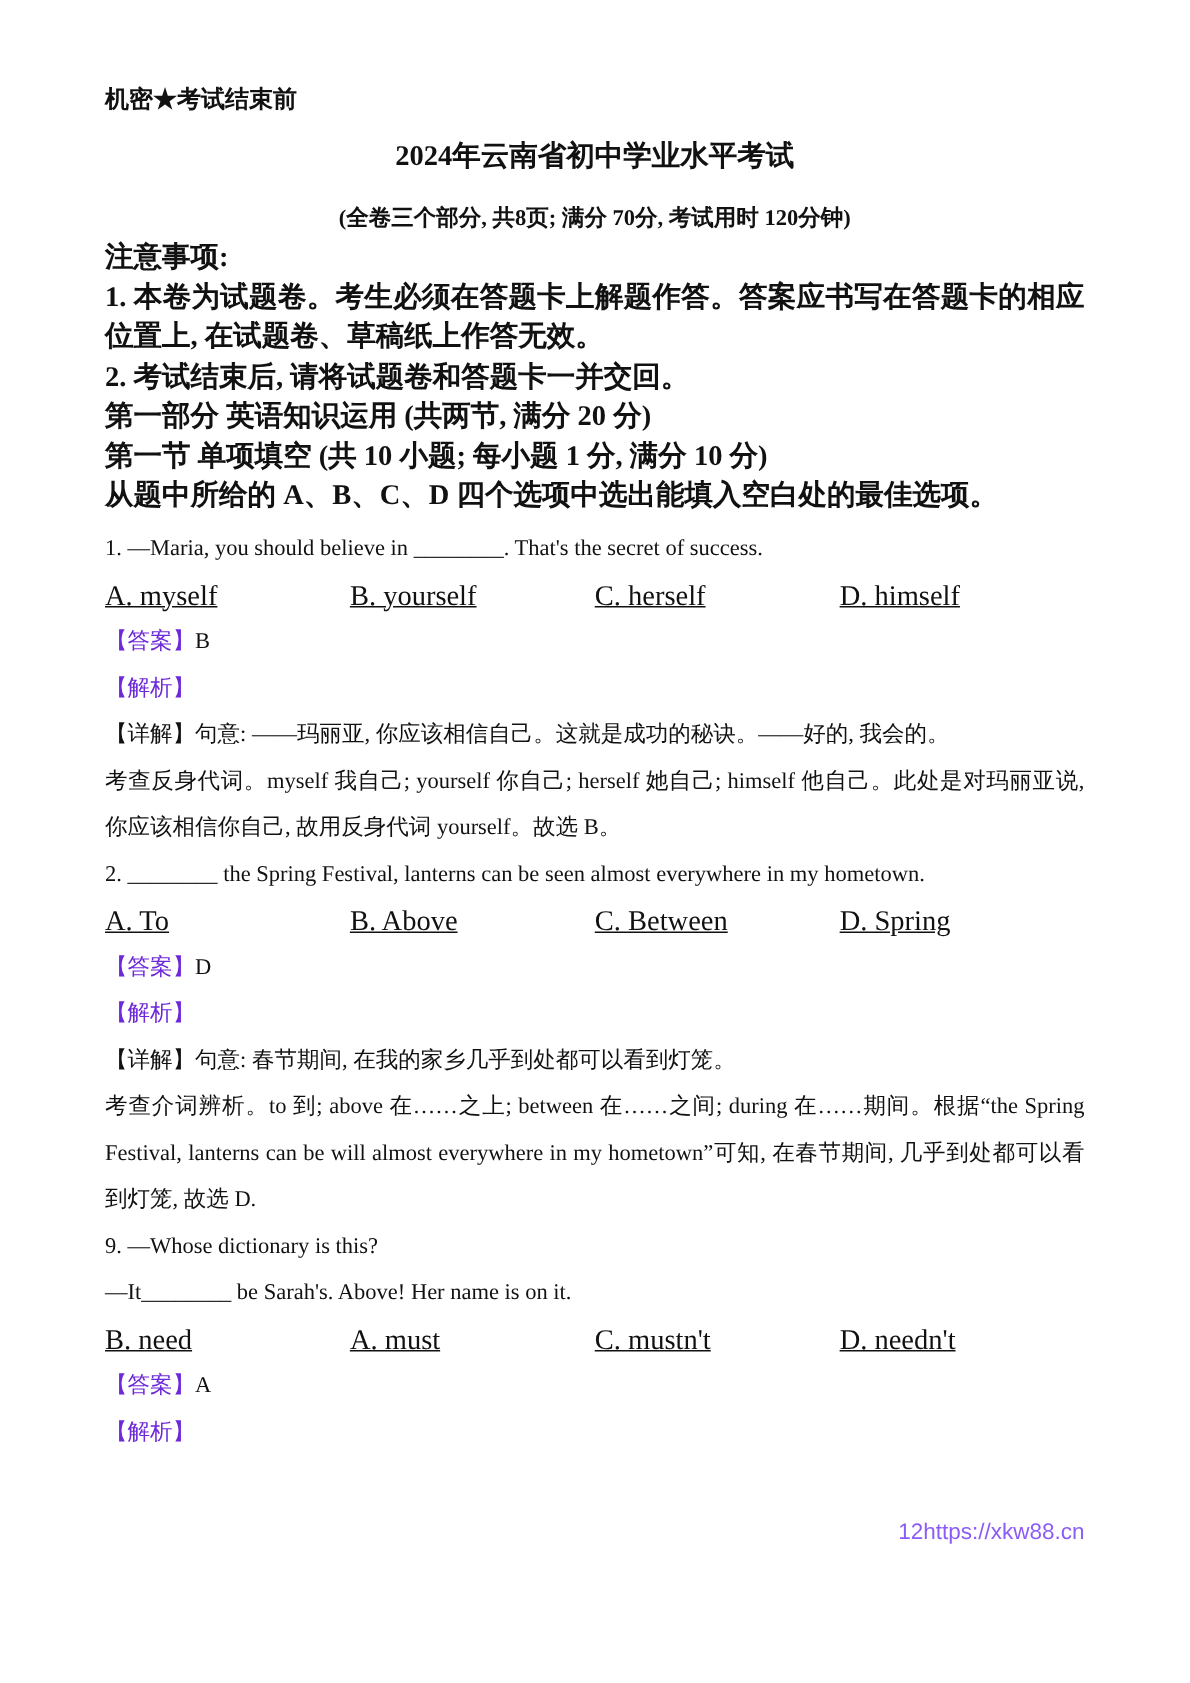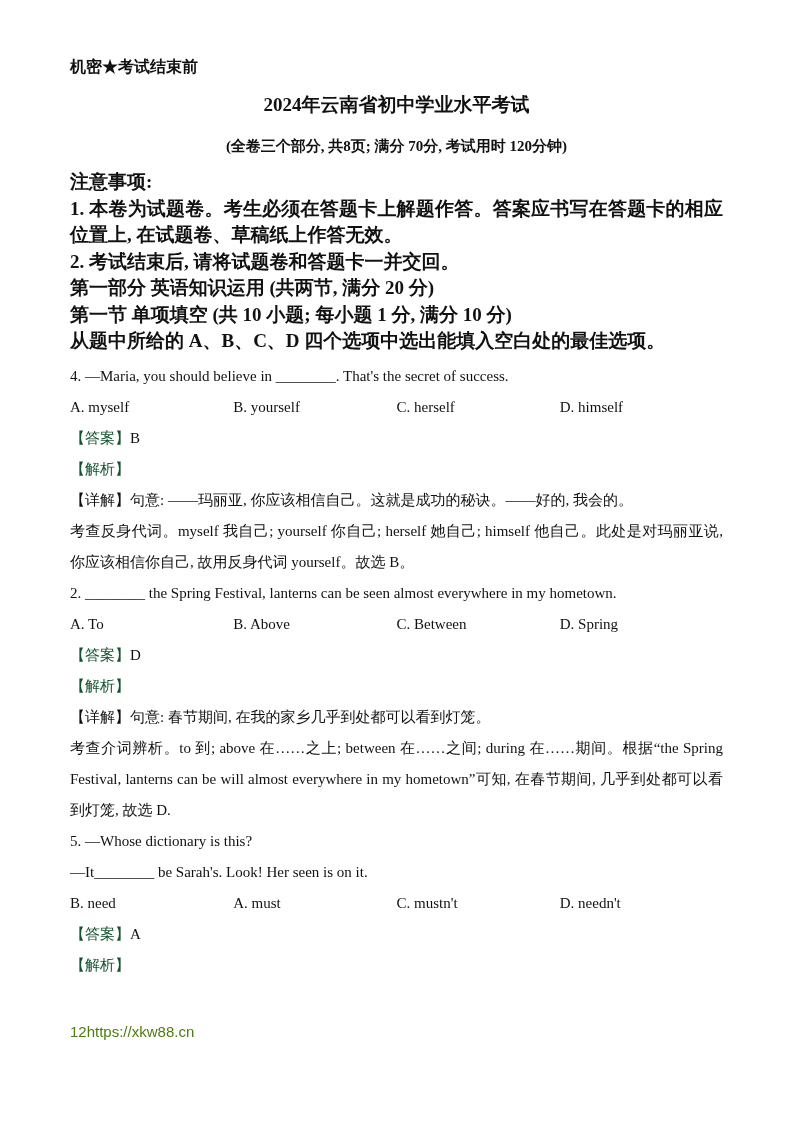--- a/index.html
+++ b/index.html
@@ -31,50 +31,51 @@
     font-size: 19px;
     font-weight: bold;
     line-height: 26px;
     margin: 0 0 17px 0;
   }
   .subtitle {
     text-align: center;
     font-size: 15px;
     font-weight: bold;
     line-height: 22px;
-    margin-bottom: 12px;
+    margin-bottom: 2px;
   }
   .bold-line {
     font-weight: bold;
     font-size: 19px;
     line-height: 26.5px;
     text-align: justify;
   }
   #questions {
     margin-top: 6px;
   }
   .question p.line {
     margin: 0;
     font-size: 15px;
     line-height: 31px;
     text-align: justify;
   }
   .options {
     display: grid;
     grid-template-columns: 1fr 1fr 1fr 1fr;
-    font-size: 15px;
+    font-size: 19px;
     line-height: 31px;
+    text-decoration: underline;
   }
   .blue {
-    color: #14532d;
+    color: #6d28d9;
     font-family: Liberation Serif, serif;
   }
   .footer {
-    text-align: left;
-    color: #4d7c0f;
+    text-align: right;
+    color: #8b5cf6;
     font-size: 15px;
     margin-top: 42px;
     font-family: "Liberation Sans", "DejaVu Sans", sans-serif;
   }
 </style>
 </head>
 <body>
 
 <div class="page">
 
@@ -92,21 +93,21 @@
   <div class="bold-line">2. 考试结束后, 请将试题卷和答题卡一并交回。</div>
 
   <div class="bold-line">第一部分 英语知识运用 (共两节, 满分 20 分)</div>
 
   <div class="bold-line">第一节 单项填空 (共 10 小题; 每小题 1 分, 满分 10 分)</div>
 
   <div class="bold-line">从题中所给的 A、B、C、D 四个选项中选出能填入空白处的最佳选项。</div>
 
   <div id="questions">
       <div class="question">
-        <p class="line">4. —Maria, you should believe in ________. That's the secret of success.</p>
+        <p class="line">1. —Maria, you should believe in ________. That's the secret of success.</p>
         <div class="options">
           <span>A. myself</span>
           <span>B. yourself</span>
           <span>C. herself</span>
           <span>D. himself</span>
         </div>
         <p class="line"><span class="blue">【答案】</span><span>B</span></p>
         <p class="line blue">【解析】</p>
         <p class="line">【详解】句意: ——玛丽亚, 你应该相信自己。这就是成功的秘诀。——好的, 我会的。</p>
         <p class="line">考查反身代词。myself 我自己; yourself 你自己; herself 她自己; himself 他自己。此处是对玛丽亚说, 你应该相信你自己, 故用反身代词 yourself。故选 B。</p>
@@ -118,22 +119,22 @@
           <span>B. Above</span>
           <span>C. Between</span>
           <span>D. Spring</span>
         </div>
         <p class="line"><span class="blue">【答案】</span><span>D</span></p>
         <p class="line blue">【解析】</p>
         <p class="line">【详解】句意: 春节期间, 在我的家乡几乎到处都可以看到灯笼。</p>
         <p class="line">考查介词辨析。to 到; above 在……之上; between 在……之间; during 在……期间。根据“the Spring Festival, lanterns can be will almost everywhere in my hometown”可知, 在春节期间, 几乎到处都可以看到灯笼, 故选 D.</p>
       </div>
       <div class="question">
-        <p class="line">5. —Whose dictionary is this?</p>
-        <p class="line">—It________ be Sarah's. Look! Her seen is on it.</p>
+        <p class="line">9. —Whose dictionary is this?</p>
+        <p class="line">—It________ be Sarah's. Above! Her name is on it.</p>
         <div class="options">
           <span>B. need</span>
           <span>A. must</span>
           <span>C. mustn't</span>
           <span>D. needn't</span>
         </div>
         <p class="line"><span class="blue">【答案】</span><span>A</span></p>
         <p class="line blue">【解析】</p>
       </div>
     </div>

